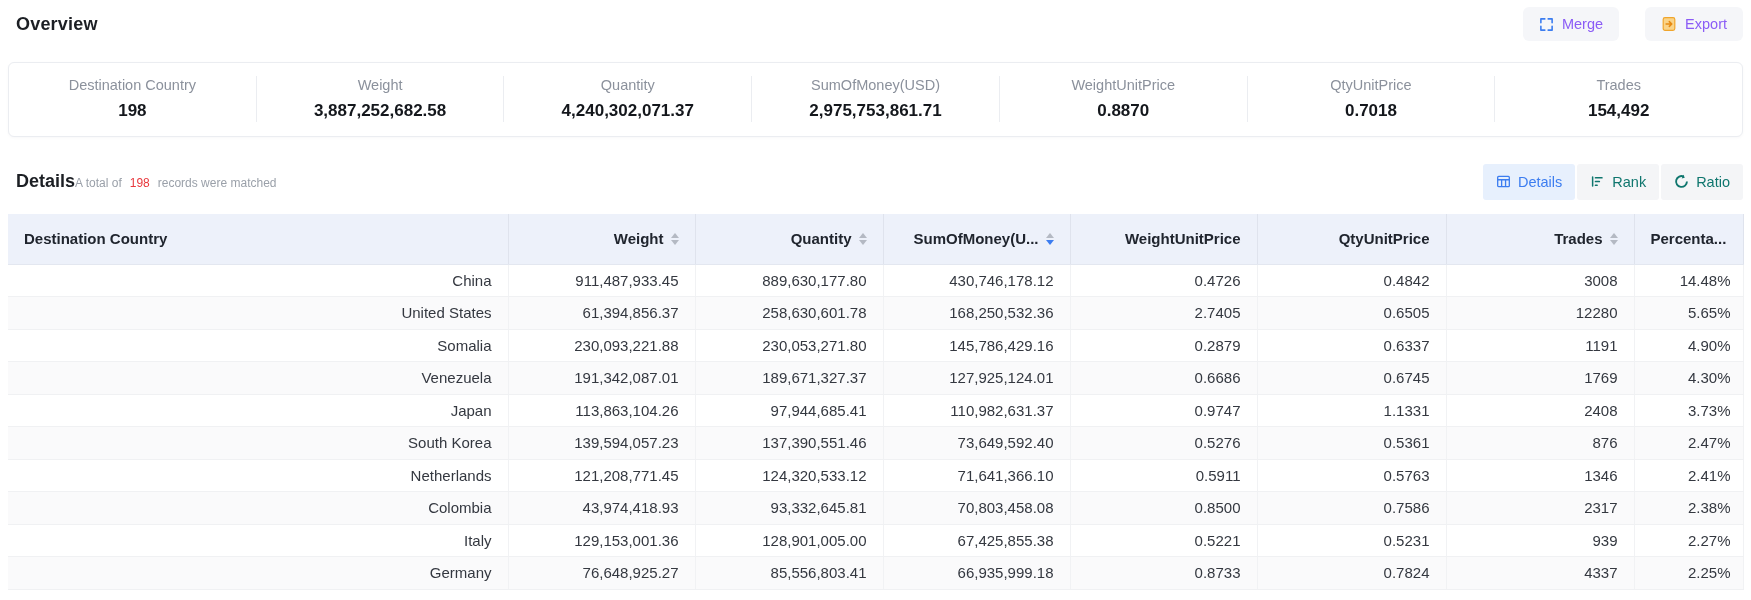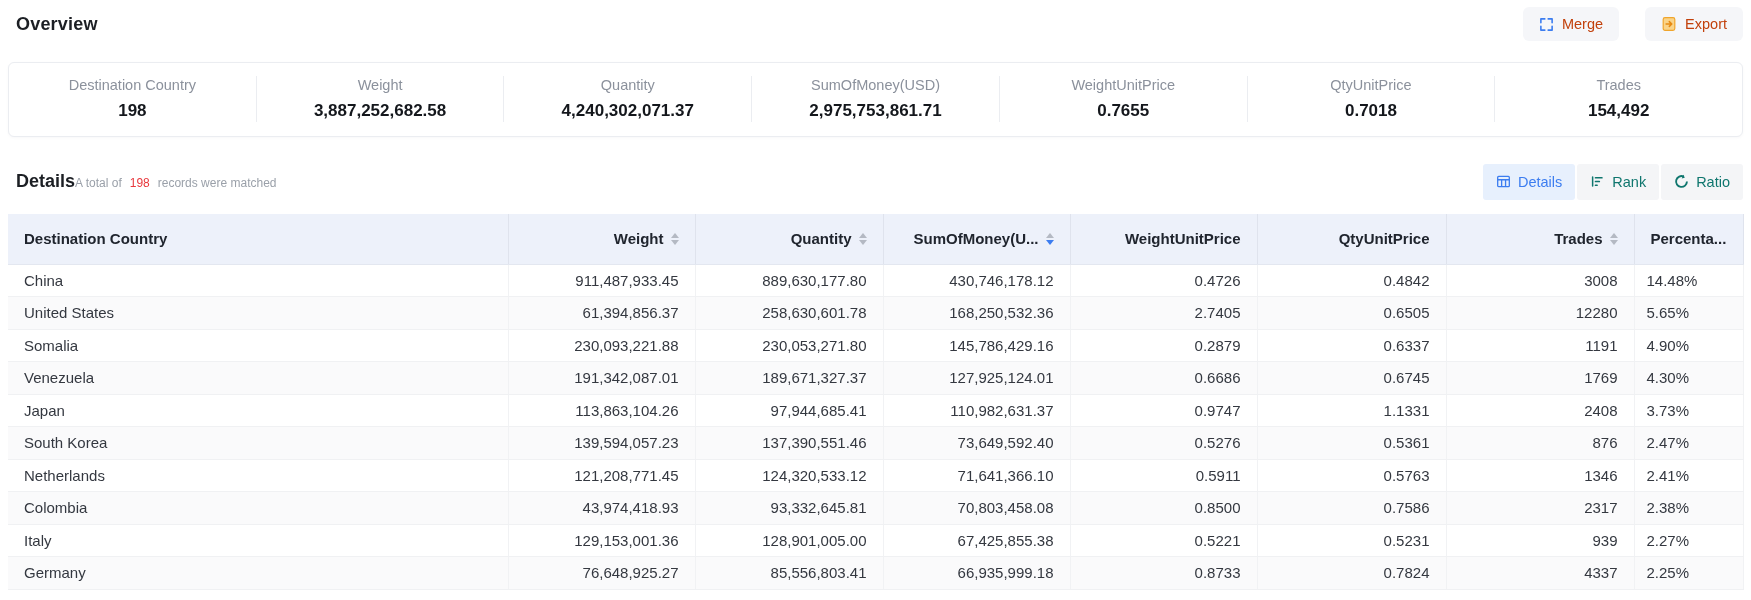--- a/index.html
+++ b/index.html
@@ -13,21 +13,21 @@
   
   .topbar{
     display:flex; justify-content:space-between; align-items:center;
     padding:4px 8px 0 16px; height:44px;
   }
   .page-title{ margin:0; font-size:18px; font-weight:700; color:#1c1f24; letter-spacing:.2px; }
   .topbar-actions{ display:flex; gap:26px; }
   .btn{
     display:inline-flex; align-items:center; gap:8px;
     height:34px; padding:0 16px; border:none; border-radius:6px;
-    background:#f5f6f9; font-family:inherit; font-size:14.5px; color:#c2410c; cursor:pointer;
+    background:#f5f6f9; font-family:inherit; font-size:14.5px; color:#8b5cf6; cursor:pointer;
   }
   .btn .ic{ display:inline-flex; line-height:0; }
   .ic-blue{ color:#3c7df0; }
 
   
   .stats-card{
     display:flex; margin:18px 8px 0 8px;
     border:1px solid #ebedf1; border-radius:6px;
     padding:13px 0 14px 0; background:#fff;
     box-shadow:0 1px 3px rgba(20,30,60,.03);
@@ -71,21 +71,21 @@
   .car.up{ border-bottom:5.5px solid #b4b9c3; margin-bottom:2.5px; }
   .car.down{ border-top:5.5px solid #b4b9c3; }
   .car.down.on{ border-top-color:#3c7df0; }
   tbody td{
     height:32.5px; padding:0 16px;
     border-right:1px solid #f1f2f4; border-bottom:1px solid #f0f1f3;
     color:#343840; background:#fff;
   }
   tbody tr:nth-child(even) td{ background:#fafafb; }
   td.right{ text-align:right; }
-  td.left{ text-align:left; }
+  td.left{ text-align:right; }
   td.pct{ padding:0 12px; }
 </style>
 </head>
 <body>
 
 <div class="page">
 
   <div class="topbar">
     <h1 class="page-title">Overview</h1>
     <div class="topbar-actions">
@@ -122,21 +122,21 @@
       <div class="stat">
      <div class="stat-label">Quantity</div>
      <div class="stat-value">4,240,302,071.37</div>
    </div>
       <div class="stat">
      <div class="stat-label">SumOfMoney(USD)</div>
      <div class="stat-value">2,975,753,861.71</div>
    </div>
       <div class="stat">
      <div class="stat-label">WeightUnitPrice</div>
-     <div class="stat-value">0.7655</div>
+     <div class="stat-value">0.8870</div>
    </div>
       <div class="stat">
      <div class="stat-label">QtyUnitPrice</div>
      <div class="stat-value">0.7018</div>
    </div>
       <div class="stat">
      <div class="stat-label">Trades</div>
      <div class="stat-value">154,492</div>
    </div>
     </div>

